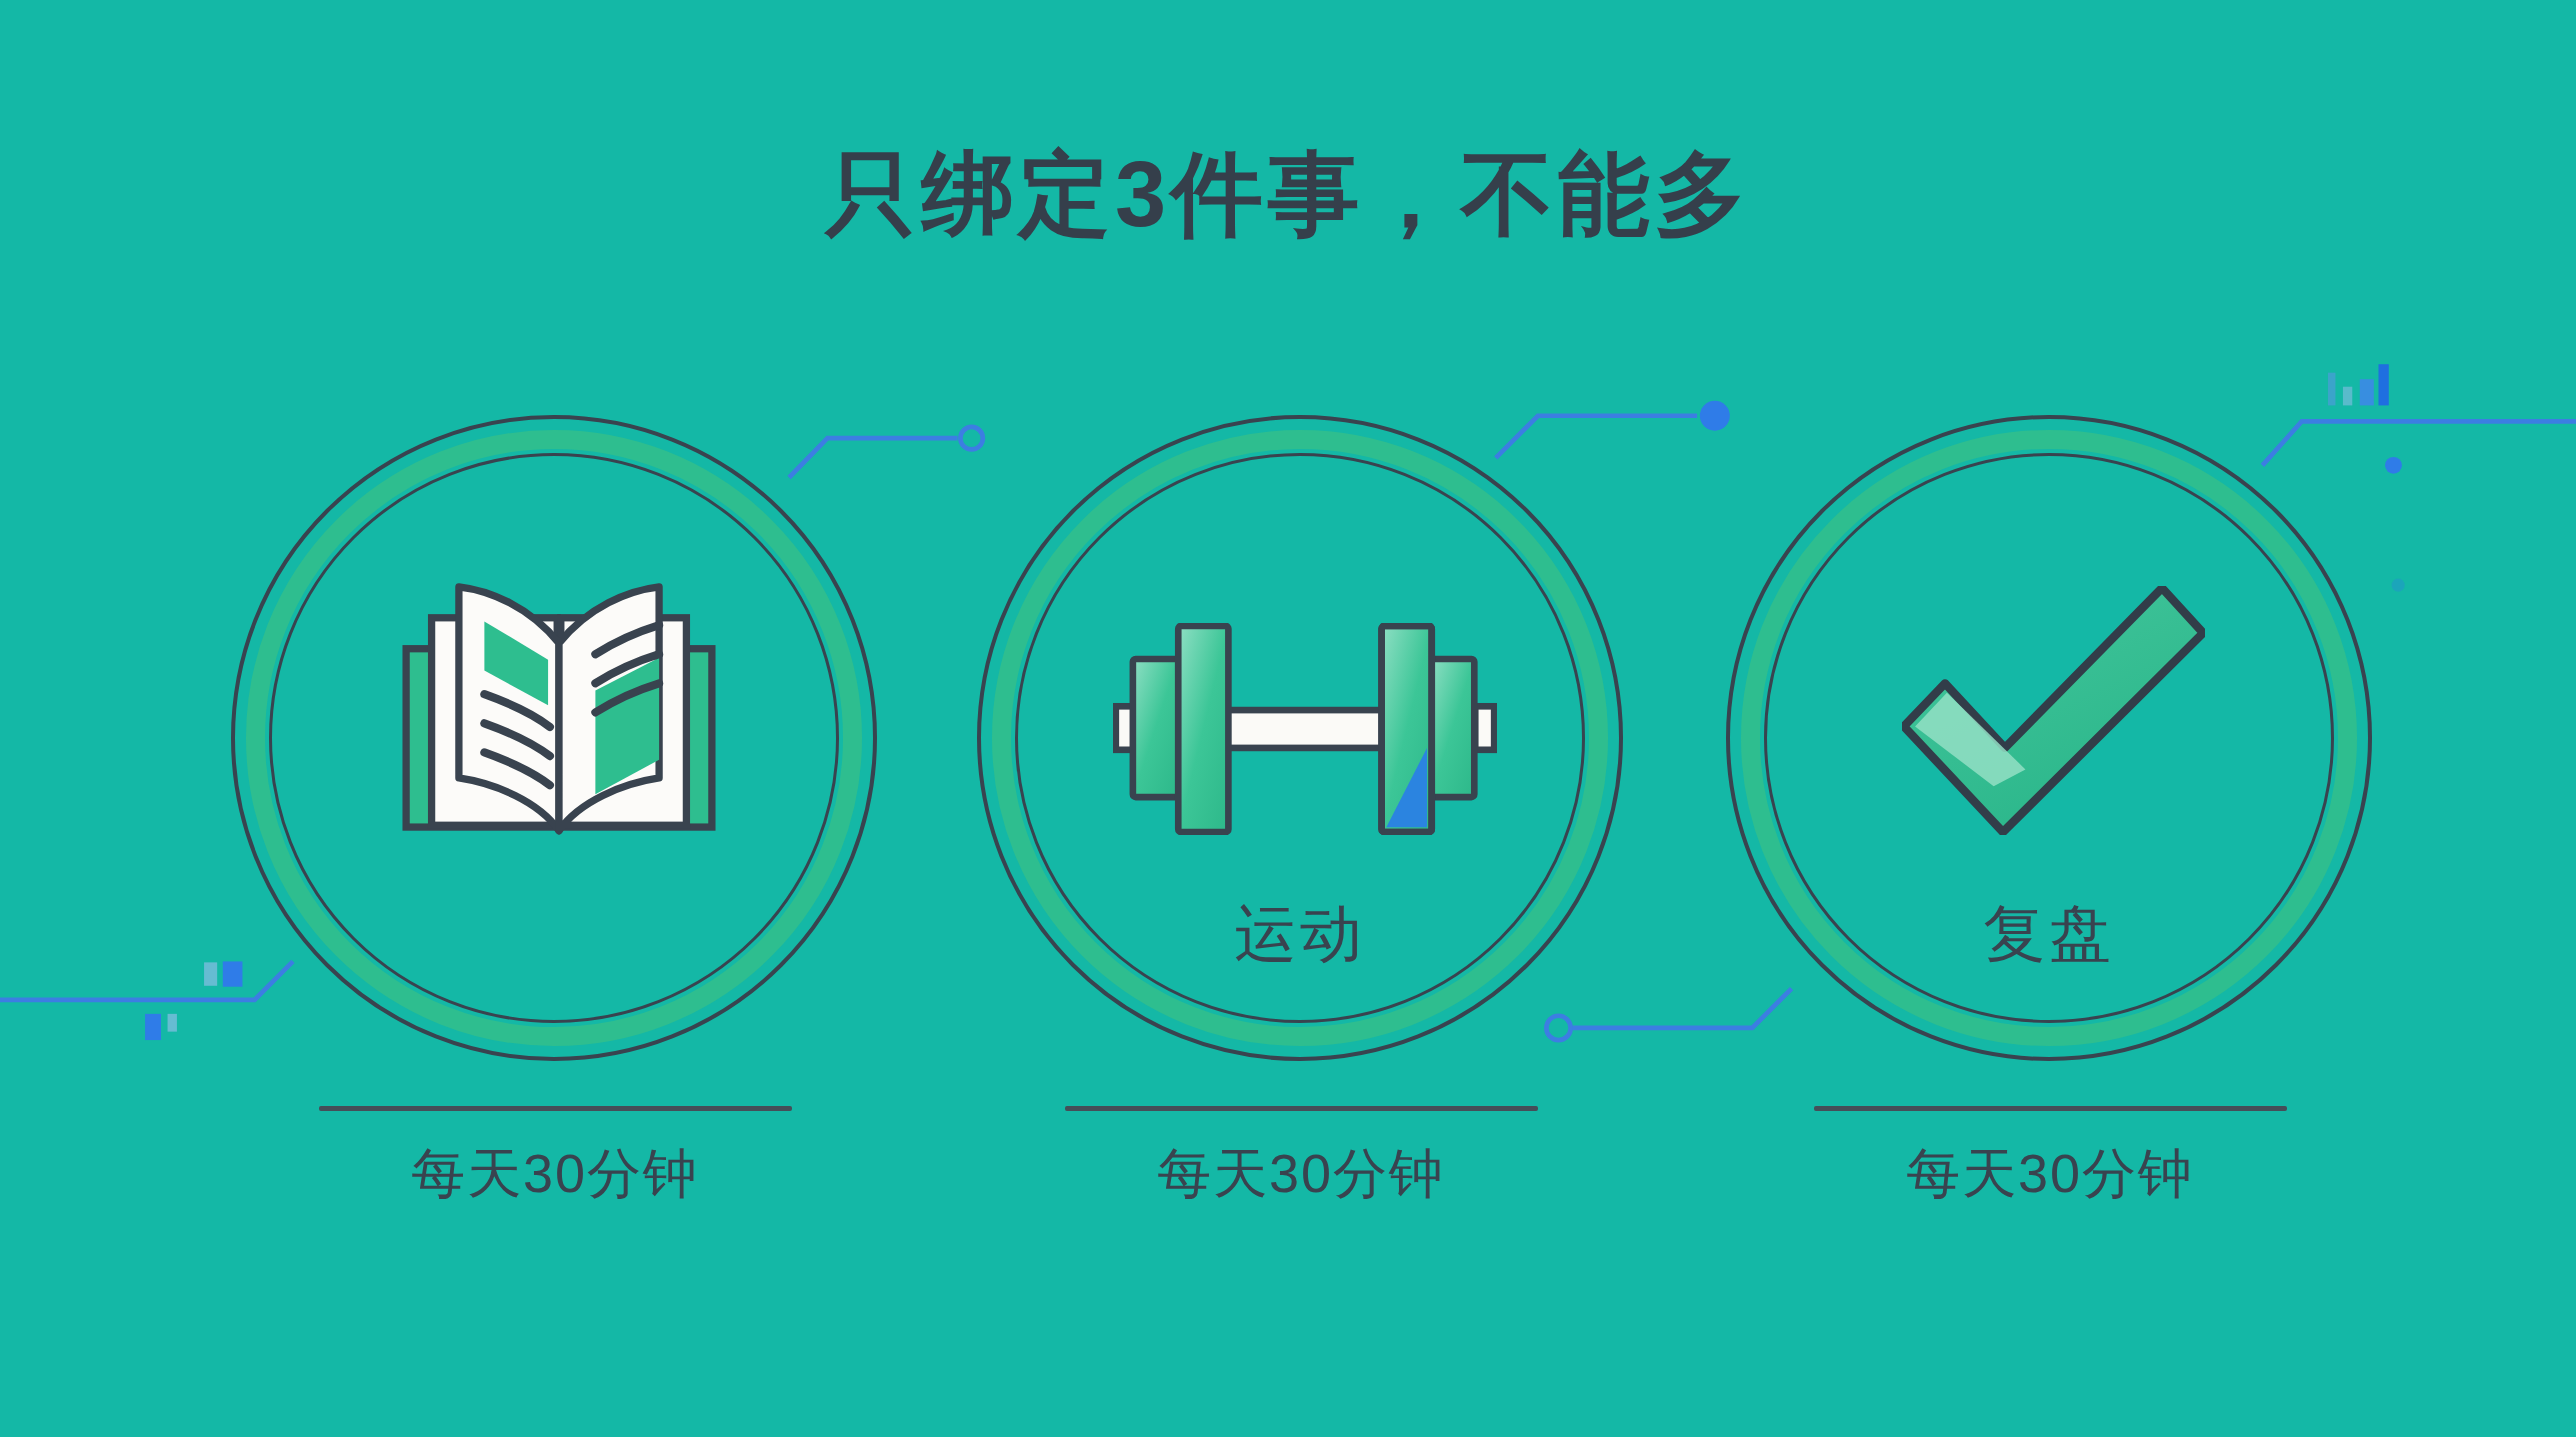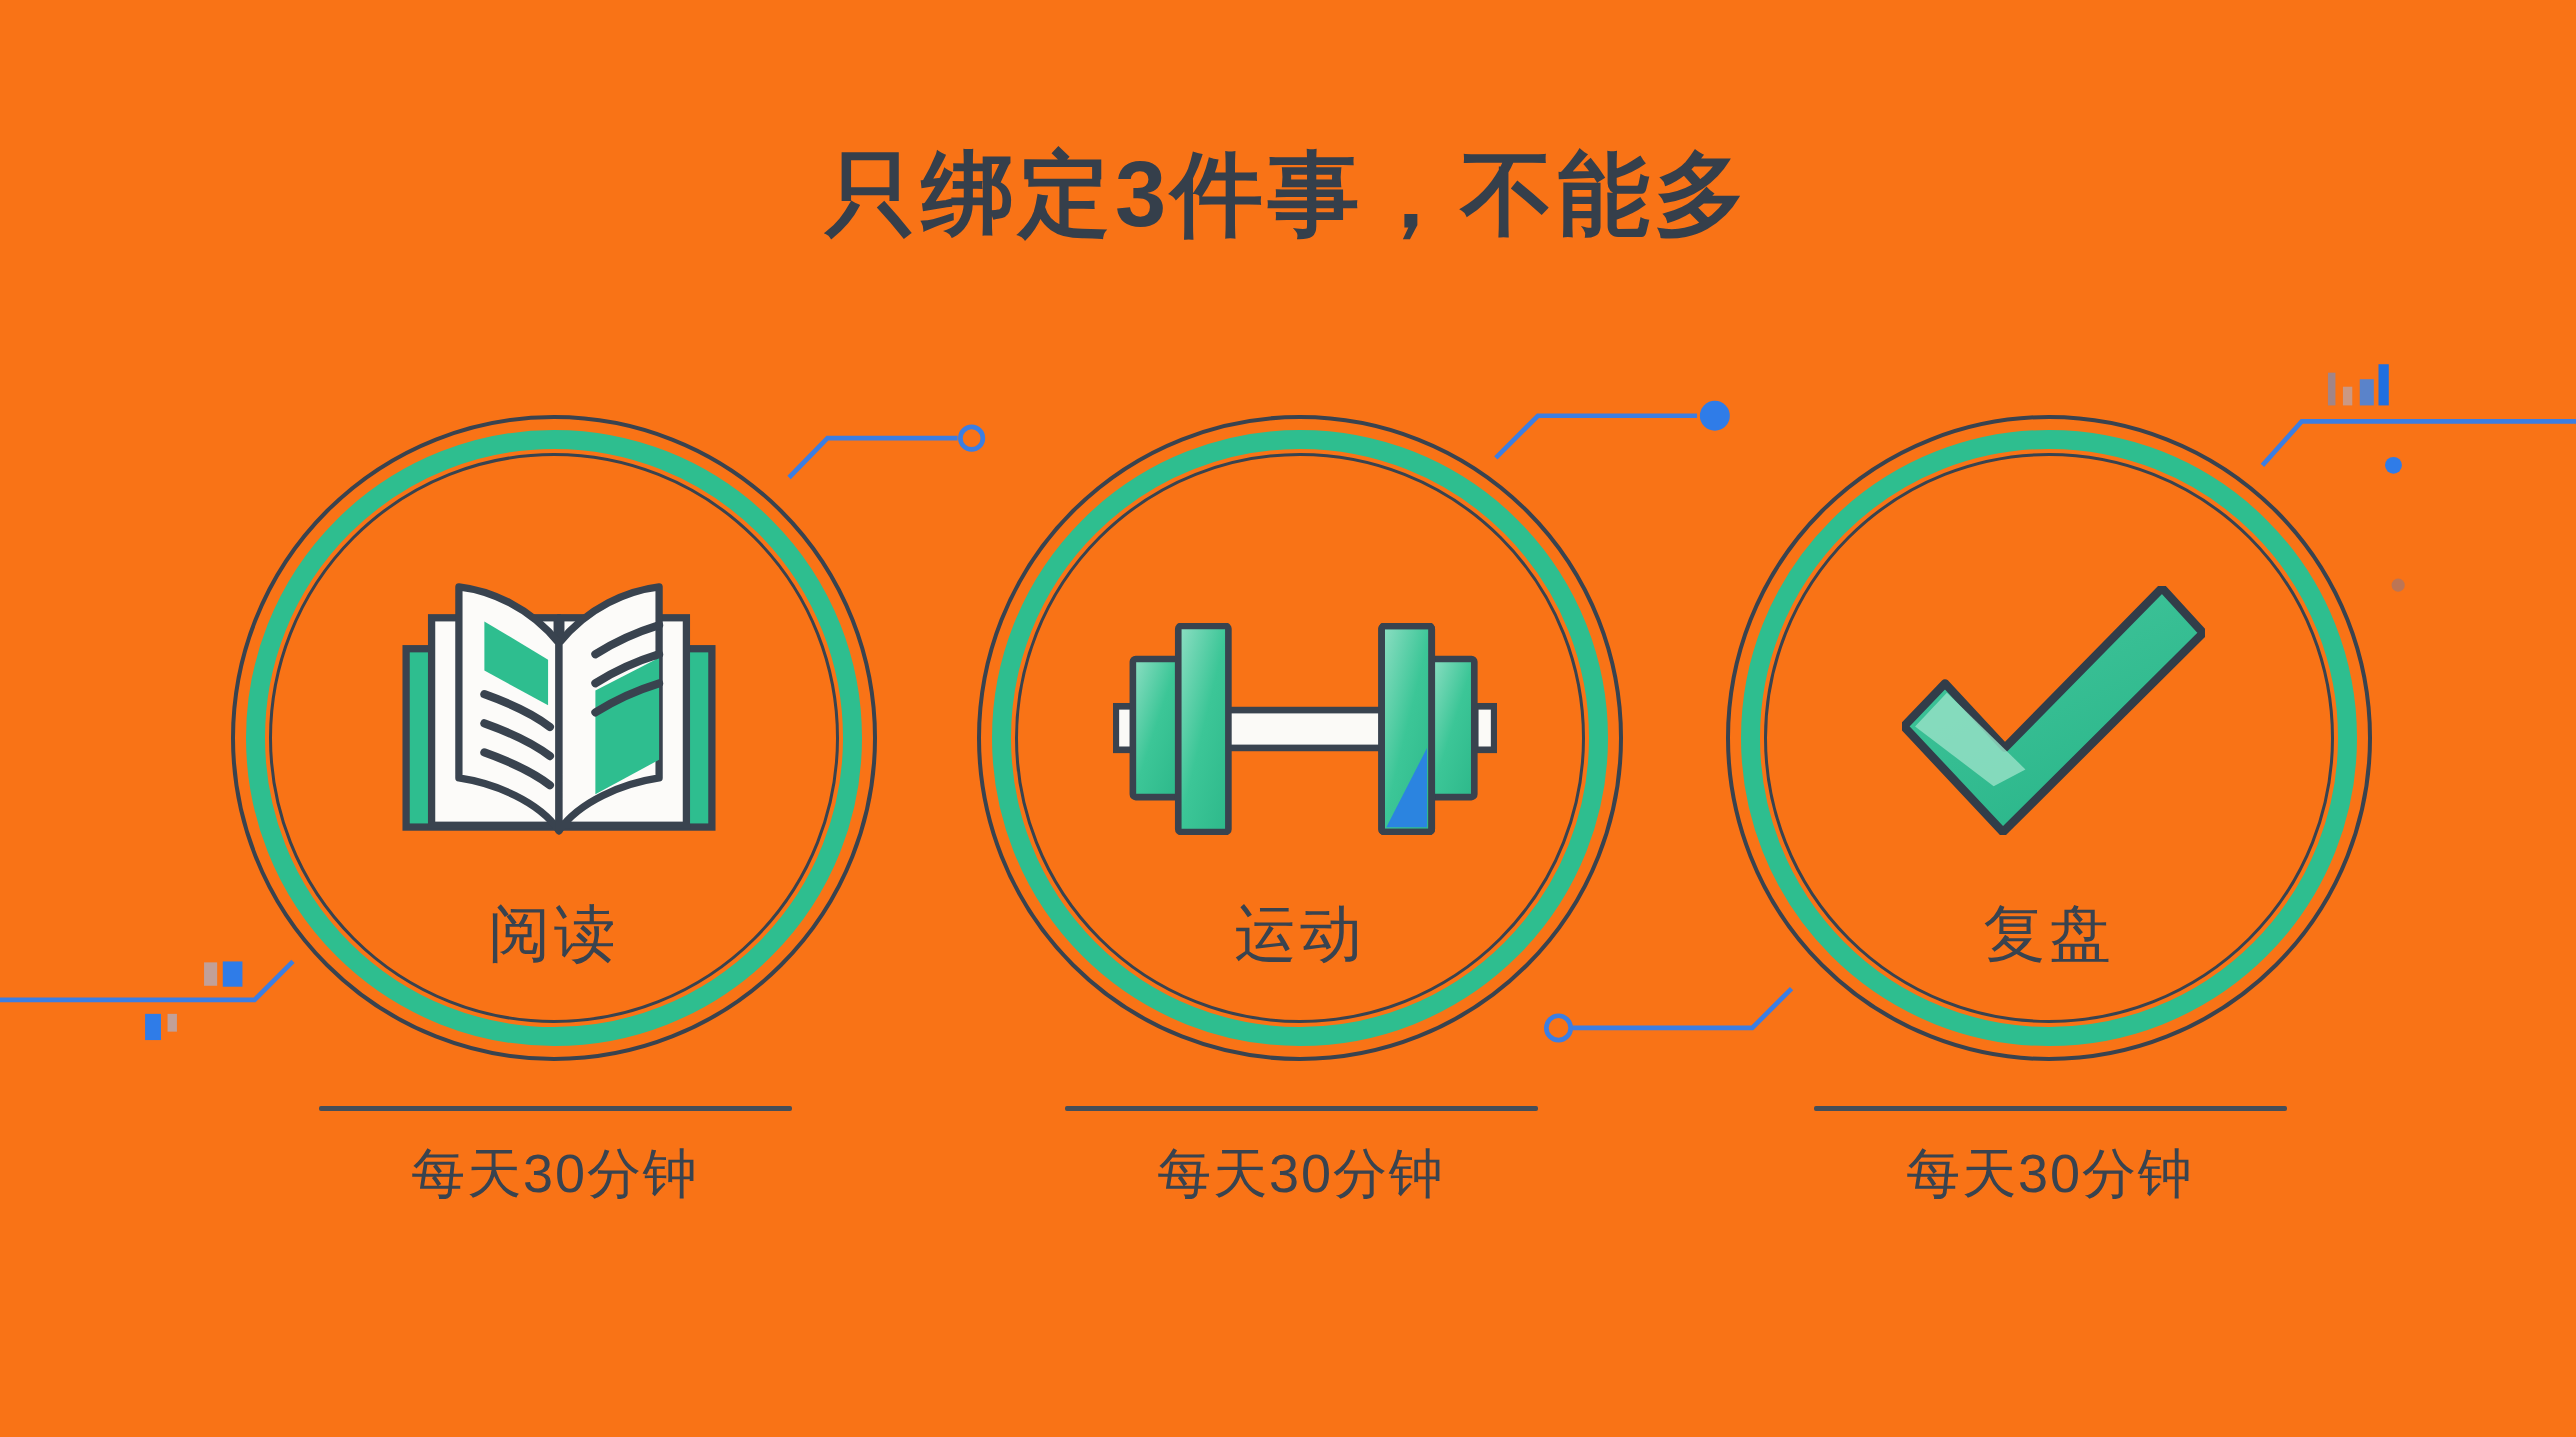--- a/index.html
+++ b/index.html
@@ -2,21 +2,21 @@
 <html style="font-size:15px"><head>
 <meta charset="utf-8">
 <style>
   html,body{margin:0;padding:0;}
   body{
     width:2576px;height:1438px;
     background:#f7f5f1;
     font-family:"Liberation Sans", sans-serif;
     overflow:hidden;
   }
-  .canvas{position:relative;width:2576px;height:1438px;background:#f97316;}
+  .canvas{position:relative;width:2576px;height:1438px;background:#14b8a6;}
 
   .page-title{
     position:absolute;top:133px;left:0;width:100%;
     margin:0;text-align:center;
     font-size:92px;font-weight:600;letter-spacing:4.7px;
     color:#353f4b;
   }
 
   .decor{position:absolute;top:0;left:0;}
 
@@ -103,21 +103,20 @@
         <g fill="none" stroke="#39434f" stroke-width="9" stroke-linecap="round">
           <path d="M98,142 C126,152 152,164 170,178"></path>
           <path d="M98,174 C126,184 152,196 170,210"></path>
           <path d="M98,206 C126,216 152,228 170,242"></path>
           <path d="M220,98 C242,84 264,74 290,66"></path>
           <path d="M220,130 C242,116 264,106 290,98"></path>
           <path d="M220,162 C242,148 264,138 290,130"></path>
         </g>
       </svg>
 
-      <div class="badge-label">阅读</div>
     </div>
     <div class="divider"></div>
     <div class="caption">每天30分钟</div>
   </section>
 
   <section class="col" style="left:977px">
     <div class="ring">
       <div class="ring-green"></div>
       <div class="ring-inner"></div>
 

